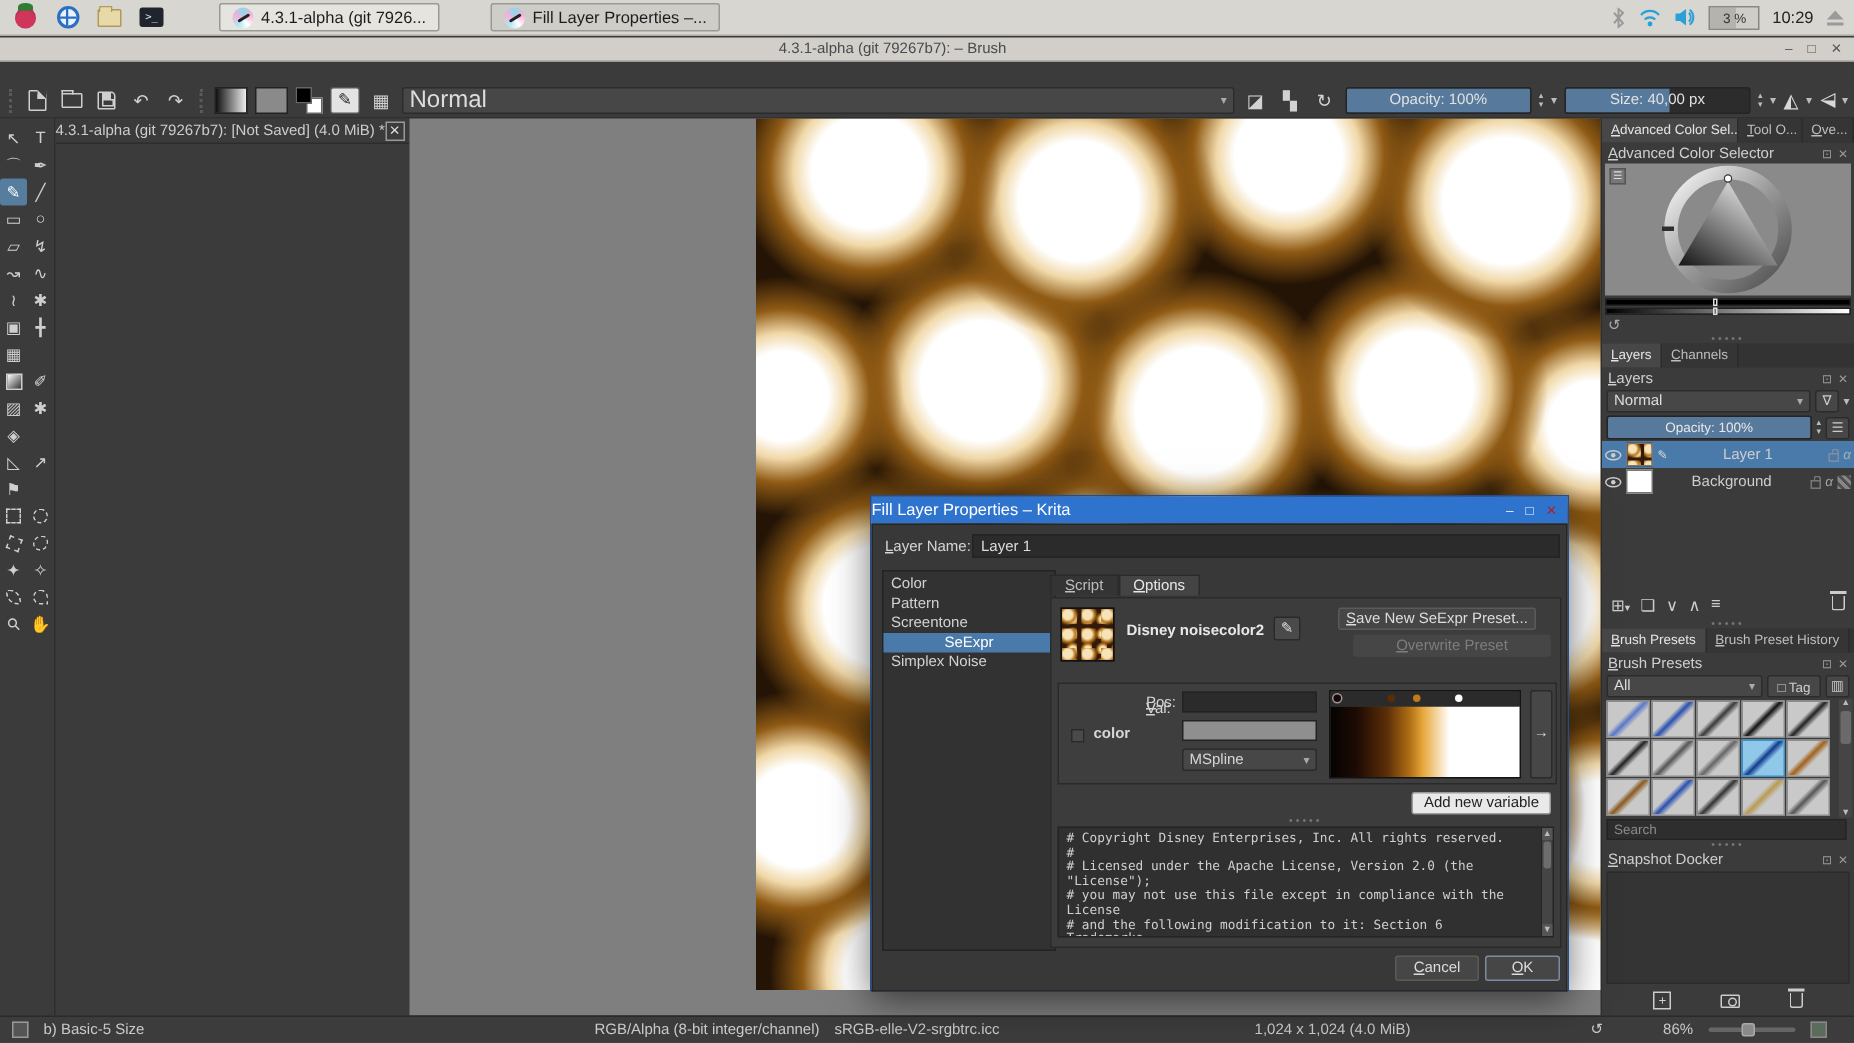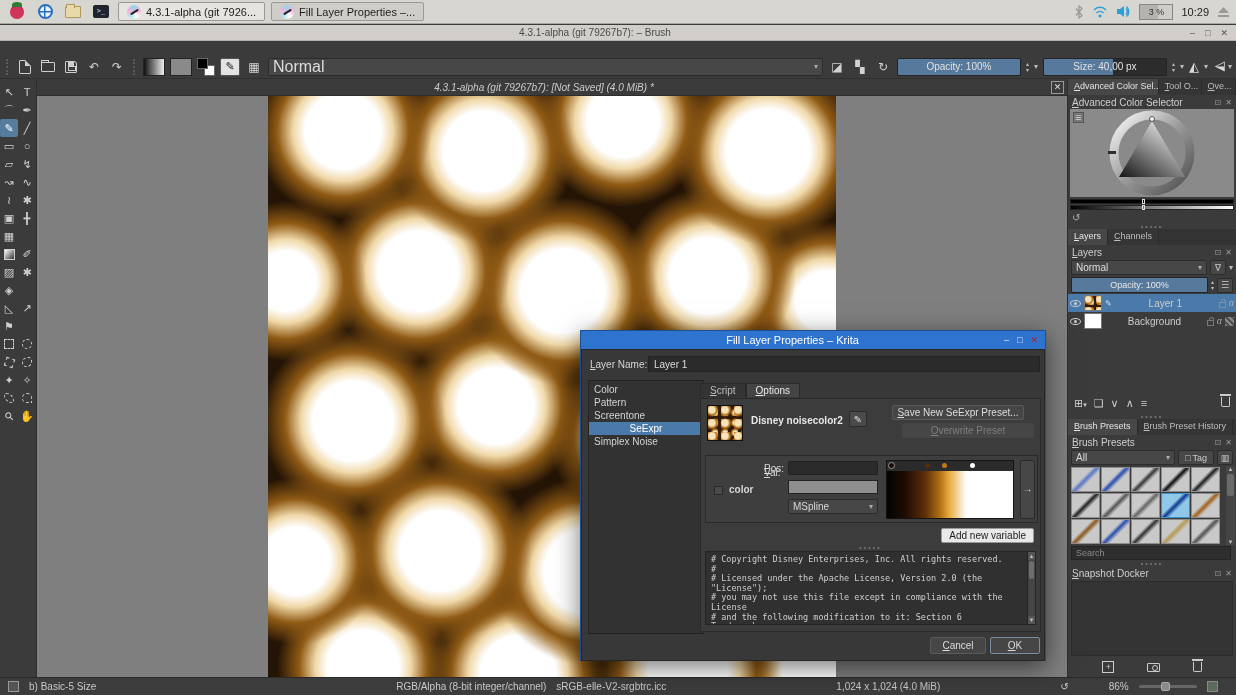--- a/index.html
+++ b/index.html
@@ -16,21 +16,21 @@
   .i-raspberry::before { content:""; position:absolute; left:2px; top:-3px; width:10px; height:5px;
     background:#2f7d32; border-radius:50% 50% 0 0; }
   .i-globe { width:15px; height:15px; border-radius:50%; border:2px solid #2a6fc2;
     background:
       linear-gradient(#2a6fc2,#2a6fc2) 50% 0/1.5px 100% no-repeat,
       linear-gradient(#2a6fc2,#2a6fc2) 0 50%/100% 1.5px no-repeat, #e8f2ff; }
   .i-folder-tan { width:16px; height:12px; background:#e8d9a8; border:1px solid #b09a5a; border-radius:1px; position:relative; }
   .i-folder-tan::before { content:""; position:absolute; left:0; top:-3px; width:7px; height:3px; background:#e8d9a8; border:1px solid #b09a5a; border-bottom:none; border-radius:1px 1px 0 0; }
   .i-terminal { width:16px; height:13px; background:#20242c; border-radius:2px; color:#cfe3ff; font-size:7px; line-height:13px; text-align:center; font-family:"DejaVu Sans Mono",monospace; }
   .task-btn { height:19px; display:flex; align-items:center; gap:5px; padding:0 8px;
-    background:#e6e4df; border:1px solid #9b9994; border-radius:2px; font-size:11px; color:#1d1d1d; cursor:pointer; max-width:160px; white-space:nowrap; overflow:hidden; }
+    background:#e6e4df; border:1px solid #9b9994; border-radius:2px; font-size:11px; color:#1d1d1d; cursor:pointer; max-width:160px; white-space:nowrap; overflow:hidden;margin-left:28px; }
   .task-btn.active { background:#cfcdc8; }
   .i-krita { width:14px; height:14px; border-radius:50%; flex:0 0 auto;
     background:conic-gradient(#8fd8ea,#f6b0dc,#ffffff,#b0e6f2,#f6b0dc,#8fd8ea); position:relative; }
   .i-krita::after { content:""; position:absolute; left:3px; top:6px; width:9px; height:2px; background:#222; transform:rotate(-32deg); border-radius:1px; }
   #tb-right { margin-left:auto; display:flex; align-items:center; gap:8px; }
   .cpu-box { width:34px; height:16px; border:1px solid #8a8883; font-size:9px; color:#333;
     display:flex; align-items:center; justify-content:center;
     background:linear-gradient(90deg,#b5b3ae 0 55%, #cfcdc8 55%); }
   .clock { font-size:11px; color:#222; }
 
@@ -86,21 +86,21 @@
   .tool.sel { background:#567d9e; color:#fff; }
   .mini-grad { width:11px; height:11px; border:1px solid #cfcfcf; background:linear-gradient(135deg,#fff,#333); }
   .dash { width:10px; height:10px; border:1px dashed #cfcfcf; }
   .dash.ci { border-radius:50%; }
   .dash.po { transform:rotate(20deg); width:9px; height:9px; }
   .dash.fr { border-radius:60% 40% 55% 45%; }
   .dash.bz { border-radius:2px 8px 2px 8px; }
   .dash.mg { border-radius:50% 50% 0 50%; }
 
   
-  #canvas-col { flex:1; display:flex; flex-direction:column; min-width:0;font-style:italic; }
+  #canvas-col { flex:1; display:flex; flex-direction:row; min-width:0; }
   #canvas-tabbar { height:17px; background:#3b3b3b; border-bottom:1px solid #2d2d2d; display:flex; align-items:center; }
   #canvas-tabbar .ct { flex:1; text-align:center; font-size:10px; color:#cccccc; }
   .ct-close { width:13px; height:13px; border:1px solid #999; color:#ddd; font-size:9px; line-height:11px; text-align:center; margin-right:3px; cursor:pointer; }
   #workspace { flex:1; position:relative; background:#7f7f7f; overflow:hidden; }
   #document { position:absolute; left:231px; top:0; width:568px; height:581px;
     background-color:#241405;
     background-image:
       radial-gradient(circle at 75px 35px,   #fff 0 38px, #f0d8a8 50px, #8f5a14 66px, rgba(36,20,5,0) 88px),
       radial-gradient(circle at 215px 55px,  #fff 0 40px, #f0d8a8 52px, #8f5a14 68px, rgba(36,20,5,0) 92px),
       radial-gradient(circle at 355px 25px,  #fff 0 36px, #f0d8a8 48px, #8f5a14 64px, rgba(36,20,5,0) 86px),
@@ -194,21 +194,21 @@
     display:flex; align-items:center; font-size:10px; color:#c9c9c9; padding:0 8px; gap:10px; }
   .sb-icon { width:11px; height:11px; border:1px solid #999; background:#555; }
   .sb-zoom-slider { width:58px; height:3px; background:#666; border-radius:2px; position:relative; cursor:pointer; }
   .sb-zoom-slider .h { position:absolute; left:22px; top:-3px; width:9px; height:9px; background:#8a8a8a; border:1px solid #aaa; border-radius:2px; }
   .sb-right-icon { width:11px; height:11px; background:#5c6c5c; border:1px solid #888; }
 
   
   #dialog { position:absolute; left:580px; top:330px; width:466px; height:331px;
     box-shadow:0 6px 24px rgba(0,0,0,.55); border:1px solid #1d4f96; z-index:50; }
   #dlg-title { height:18px; background:#2e74cf; display:flex; align-items:center; }
-  #dlg-title .t { flex:1; text-align:center; color:#fff; font-size:11px; }
+  #dlg-title .t { flex:1; color:#fff; font-size:11px; }
   #dlg-title .ctl { display:flex; gap:8px; padding-right:7px; font-size:9px; color:#eaf1ff; }
   #dlg-title .ctl .x { color:#b02020; font-weight:bold; }
   #dlg-body { position:relative; height:312px; background:#383838; border:1px solid #262626; font-size:10px; color:#d6d6d6; }
   .fld-label { position:absolute; left:8px; top:9px; display:inline-block; }
   #layer-name-input { position:absolute; left:66px; top:6px; width:392px; height:16px; background:#2b2b2b;
     border:1px solid #232323; color:#ddd; font-size:10px; padding:0 5px; }
   #gen-list { position:absolute; left:6px; top:30px; width:116px; height:254px; background:#323232; border:1px solid #232323; padding-top:2px; }
   .gen-item { padding:0 5px; height:13px; line-height:13px; cursor:pointer; color:#d2d2d2; }
   .gen-item.sel { background:#4a7aa9; color:#fff;text-align:center; }
   .dlg-tabs { position:absolute; left:118px; top:33px; display:flex; }

